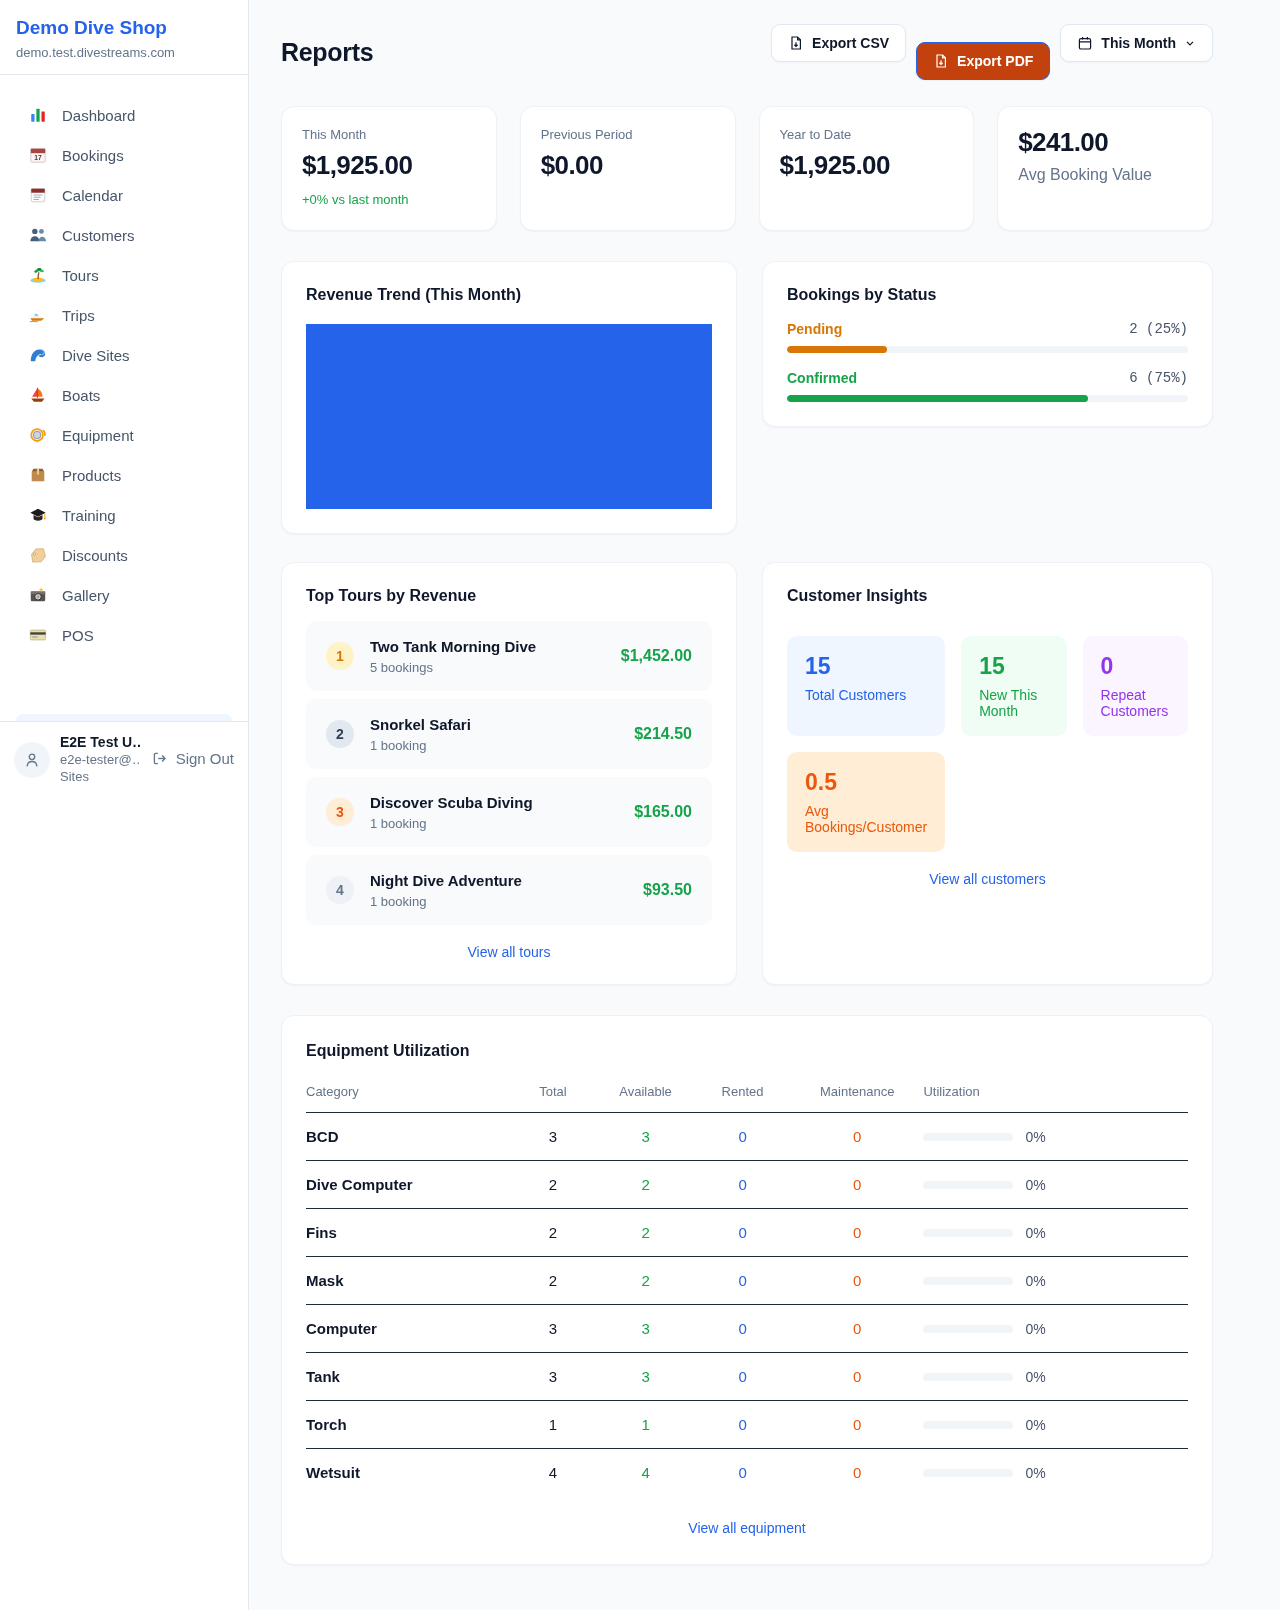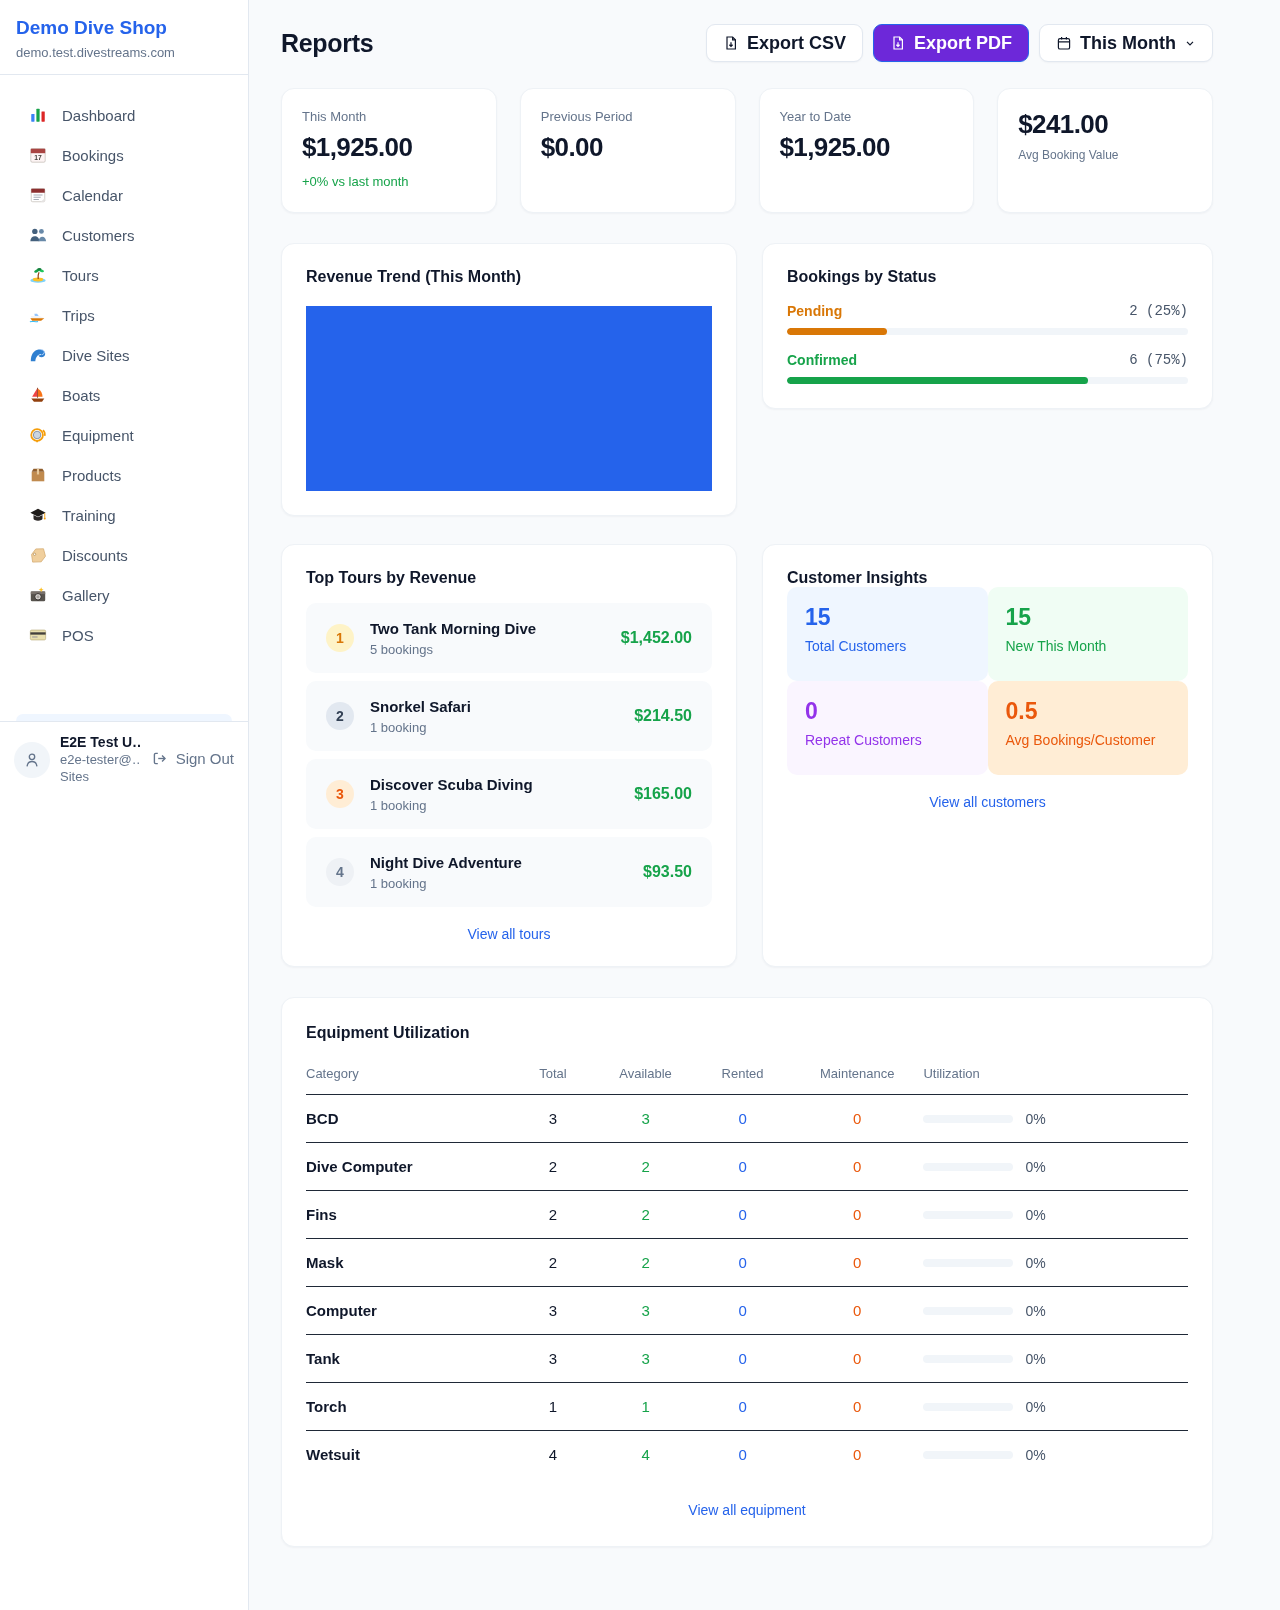--- a/index.html
+++ b/index.html
@@ -19,33 +19,33 @@
   .user-info { flex:1; min-width:0; }
   .user-name { font-size:14px; font-weight:700; color:#0f172a; white-space:nowrap; overflow:hidden; }
   .user-email,.user-role { font-size:13px; color:#64748b; margin-top:2px; white-space:nowrap; overflow:hidden; }
   .signout { display:flex; align-items:center; gap:8px; color:#64748b; font-size:15px; margin-top:16px; cursor:pointer; white-space:nowrap; }
 
   
   .main { margin-left:249px; padding:24px 67px 40px 32px; }
   .page-header { display:flex; justify-content:space-between; align-items:center; margin-bottom:26px; }
   .page-title { font-size:25px; font-weight:800; letter-spacing:-0.3px; }
   .header-actions { display:flex; gap:10px; }
-  .btn { height:38px; padding:0 16px; border-radius:9px; border:1px solid #e2e8f0; background:#fff; font-size:18px; font-weight:700; font-family:inherit; display:inline-flex; gap:8px; align-items:center; color:#0f172a; cursor:pointer; box-shadow:0 1px 2px rgba(16,24,40,.04); }
-  .btn.primary { background:#6d28d9; border-color:#2563eb; color:#fff; }
+  .btn { height:38px; padding:0 16px; border-radius:9px; border:1px solid #e2e8f0; background:#fff; font-size:14px; font-weight:700; font-family:inherit; display:inline-flex; gap:8px; align-items:center; color:#0f172a; cursor:pointer; box-shadow:0 1px 2px rgba(16,24,40,.04); }
+  .btn.primary { background:#c2410c; border-color:#2563eb; color:#fff;margin-top:18px; }
 
   .card { background:#fff; border-radius:13px; border:1px solid #eef2f6; box-shadow:0 1px 2px rgba(16,24,40,.04); }
   .card-title { font-size:16px; font-weight:800; color:#0f172a; }
 
   .stats { display:grid; grid-template-columns:repeat(4,1fr); gap:23px; margin-bottom:30px; }
   .stat-card { padding:20px; min-height:125px; }
   .stat-label { font-size:13px; color:#64748b; }
   .stat-value { font-size:26px; font-weight:800; margin-top:8px; letter-spacing:-0.6px; }
   .stat-delta { font-size:13px; color:#16a34a; margin-top:11px; }
   .stat-card.value-first .stat-value { margin-top:0; }
-  .stat-card.value-first .stat-label { font-size:12px; margin-top:8px; }
+  .stat-card.value-first .stat-label { font-size:16px; margin-top:8px; }
 
   .row2 { display:grid; grid-template-columns:456px 1fr; gap:25px; align-items:start; margin-bottom:28px; }
   .pad24 { padding:24px; }
   .chart-rect { margin-top:20px; height:185px; width:100%; }
 
   .status-row { margin-top:17px; }
   .status-head { display:flex; justify-content:space-between; align-items:center; font-size:14px; }
   .status-label { font-weight:700; }
   .status-label.pending { color:#d97706; }
   .status-label.confirmed { color:#16a34a; }
@@ -60,21 +60,21 @@
   .rank1 { background:#fef3c7; color:#d97706; }
   .rank2 { background:#e2e8f0; color:#334155; }
   .rank3 { background:#ffedd5; color:#ea580c; }
   .rank4 { background:#eef1f5; color:#64748b; }
   .tour-info { flex:1; min-width:0; }
   .tour-name { font-size:15px; font-weight:700; }
   .tour-sub { font-size:13px; color:#64748b; margin-top:4px; }
   .tour-amount { font-size:16px; font-weight:800; color:#16a34a; }
   .view-all { text-align:center; color:#2563eb; font-size:14px; margin-top:19px; cursor:pointer; }
 
-  .tiles { display:grid; grid-template-columns:1fr 1fr; margin-top:0; }
+  .tiles { display:grid; grid-template-columns:1fr 1fr 1fr; gap:16px; margin-top:31px; }
   .tile { border-radius:10px; padding:17px 18px; min-height:94px; }
   .tile-value { font-size:23px; font-weight:800; }
   .tile-label { font-size:14px; margin-top:7px; font-weight:400; }
   .tile.blue { background:#eff6ff; color:#2563eb; }
   .tile.green { background:#f0fdf4; color:#16a34a; }
   .tile.purple { background:#faf5ff; color:#9333ea; }
   .tile.orange { background:#ffedd5; color:#ea580c; }
 
   .equip-card { padding:26px 24px 28px; }
   table { width:100%; border-collapse:collapse; margin-top:14px; table-layout:fixed; }

